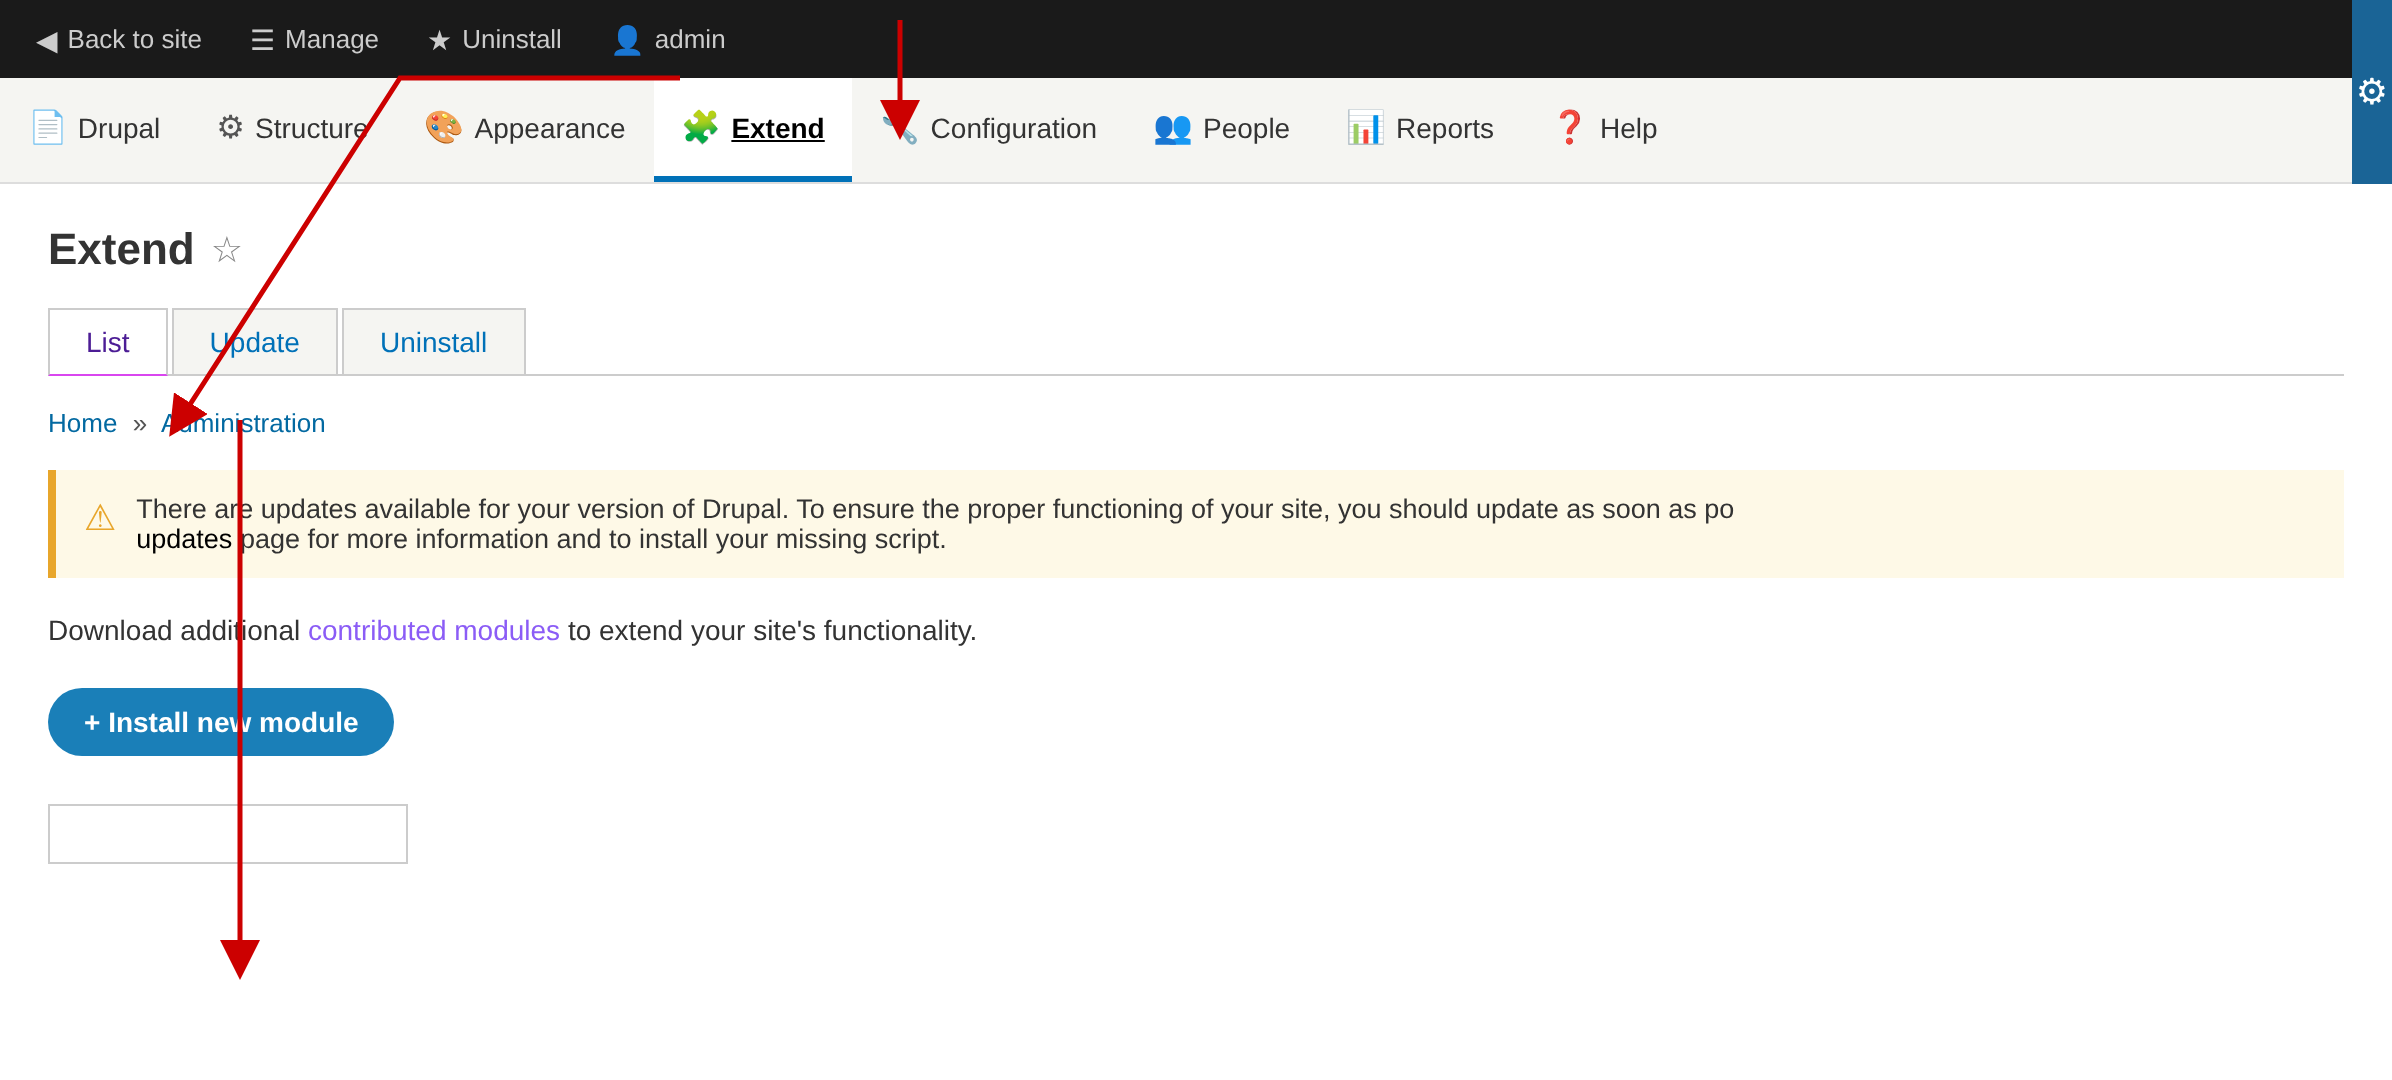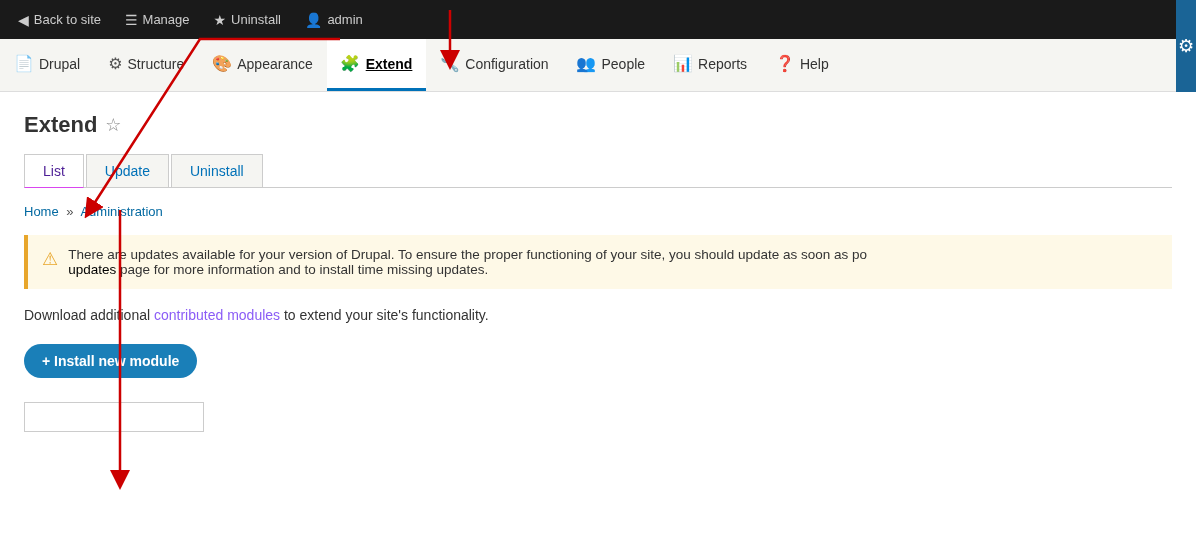--- a/index.html
+++ b/index.html
@@ -294,21 +294,21 @@
       <a>Home</a>
       <span class="sep">»</span>
       <a>Administration</a>
     </div>
 
     
     <div class="warning-box">
       <span class="warning-icon">⚠</span>
       <div class="warning-text">
         <span>There are updates available for your version of Drupal. To ensure the proper functioning of your site, you should update as soon as po</span><br>
-        <a>updates</a><span> page for more information and to install time missing updates.</span>
+        <a>updates</a><span> page for more information and to install your missing script.</span>
       </div>
     </div>
 
     
     <div class="body-text">
       <span>Download additional </span><a>contributed modules</a><span> to extend your site's functionality.</span>
     </div>
 
     
 

